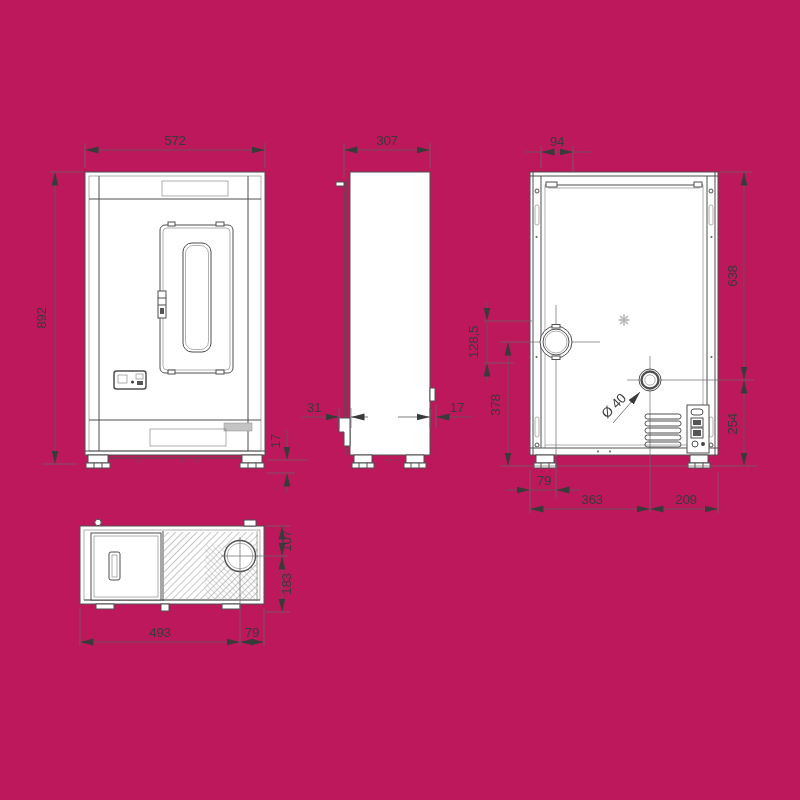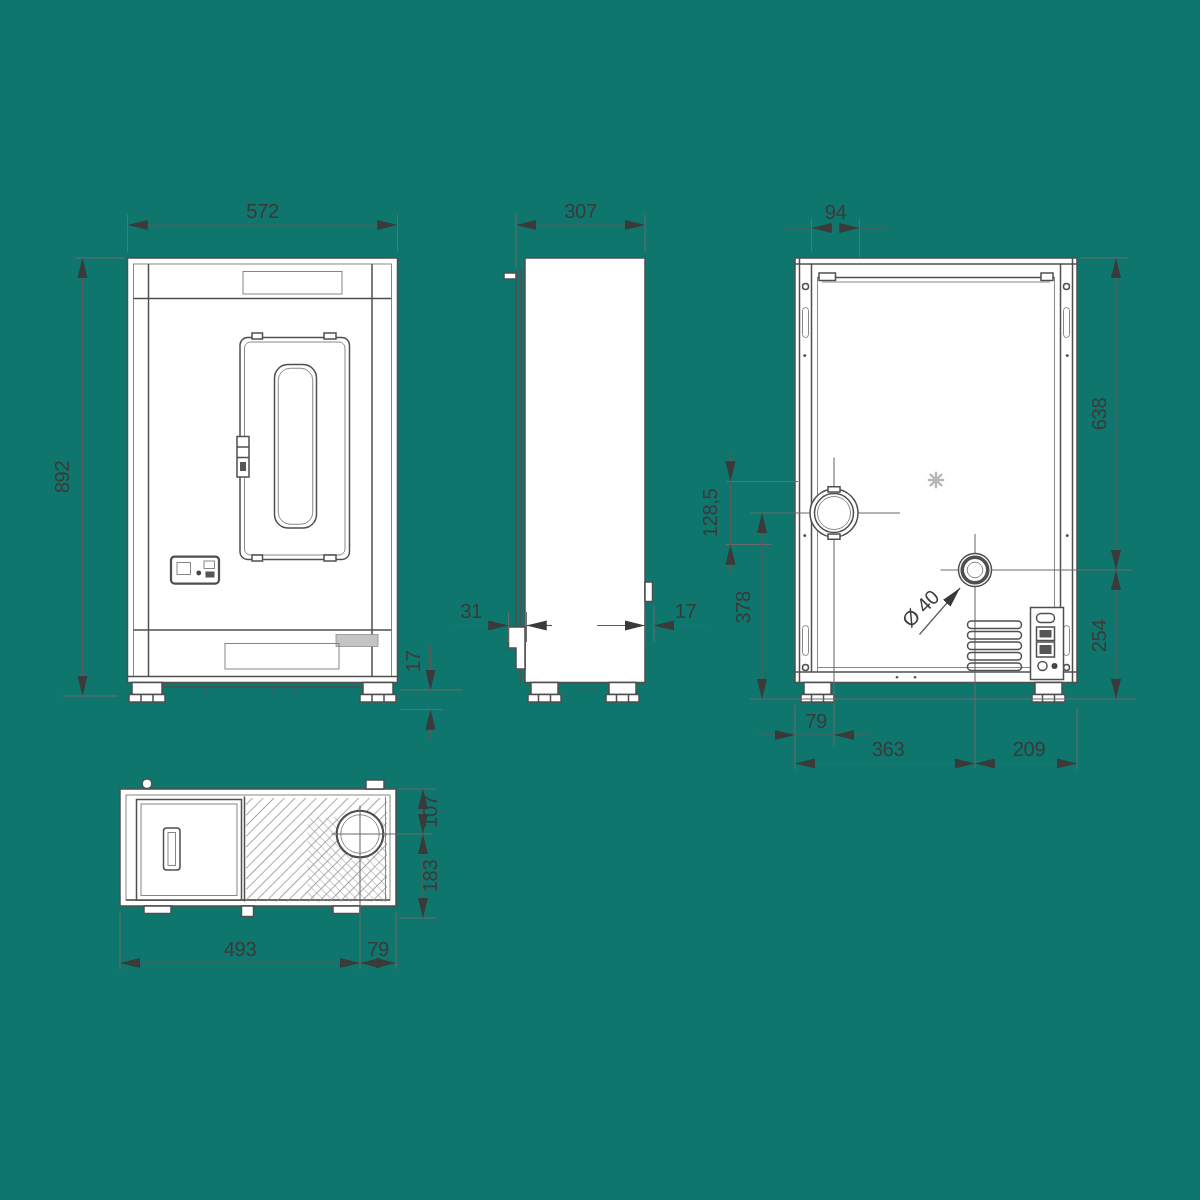--- a/index.html
+++ b/index.html
@@ -1,16 +1,16 @@
 <!DOCTYPE html>
 <html><head>
 <meta charset="utf-8">
 <style>
   html,body{margin:0;padding:0;background:#fff;}
-  .canvas{position:relative;width:800px;height:800px;background:#0f766e;overflow:hidden;}
+  .canvas{position:relative;width:800px;height:800px;background:#be185d;overflow:hidden;}
   svg{position:absolute;left:0;top:0;}
   text{font-family:"Liberation Sans",sans-serif;font-size:13.5px;fill:#3a3a3a;letter-spacing:-0.3px;}
   .geo{stroke:#4f4f4f;fill:none;stroke-width:1;}
   .geow{stroke:#4f4f4f;fill:#ffffff;stroke-width:1;}
   .geob{stroke:#4f4f4f;fill:#ffffff;stroke-width:1.5;}
   .thin{stroke:#7a7a7a;fill:none;stroke-width:0.6;}
   .dim{stroke:#5a5a5a;fill:none;stroke-width:0.8;}
   .ext{stroke:#6a6a6a;fill:none;stroke-width:0.7;}
   .darkfill{fill:#555;stroke:none;}
   .graymark{stroke:#b5b5b5;stroke-width:1.6;fill:none;}

